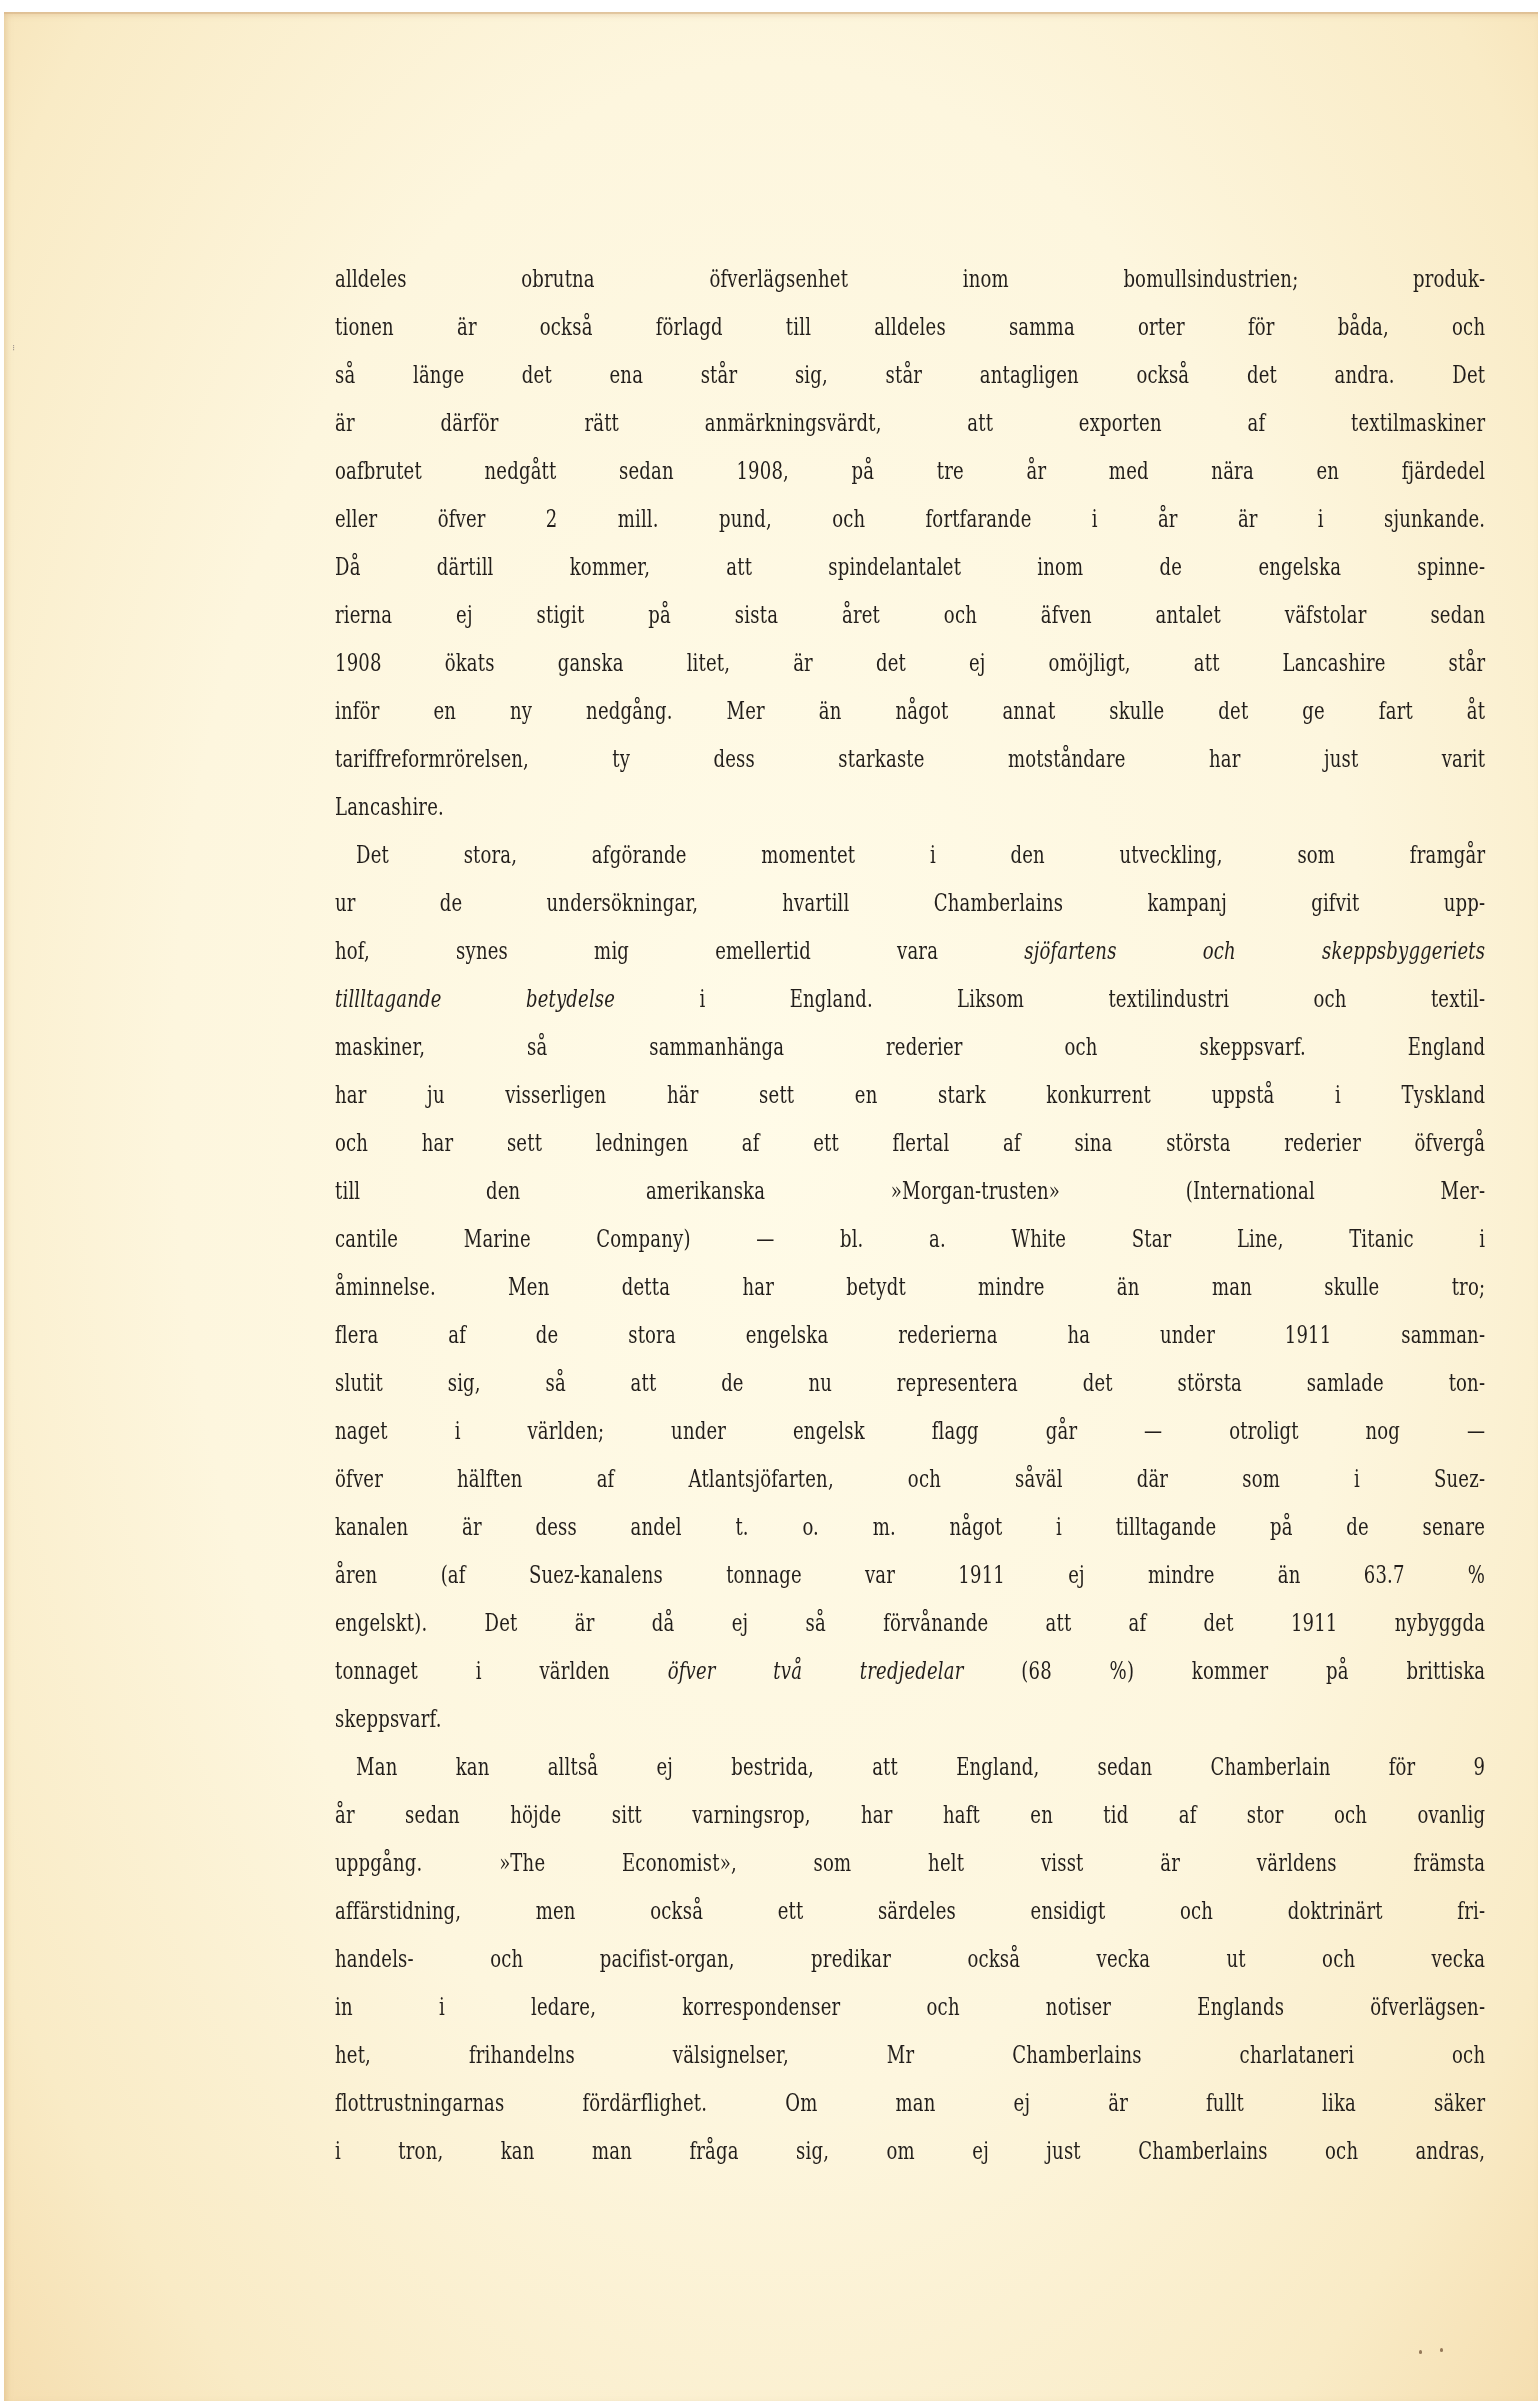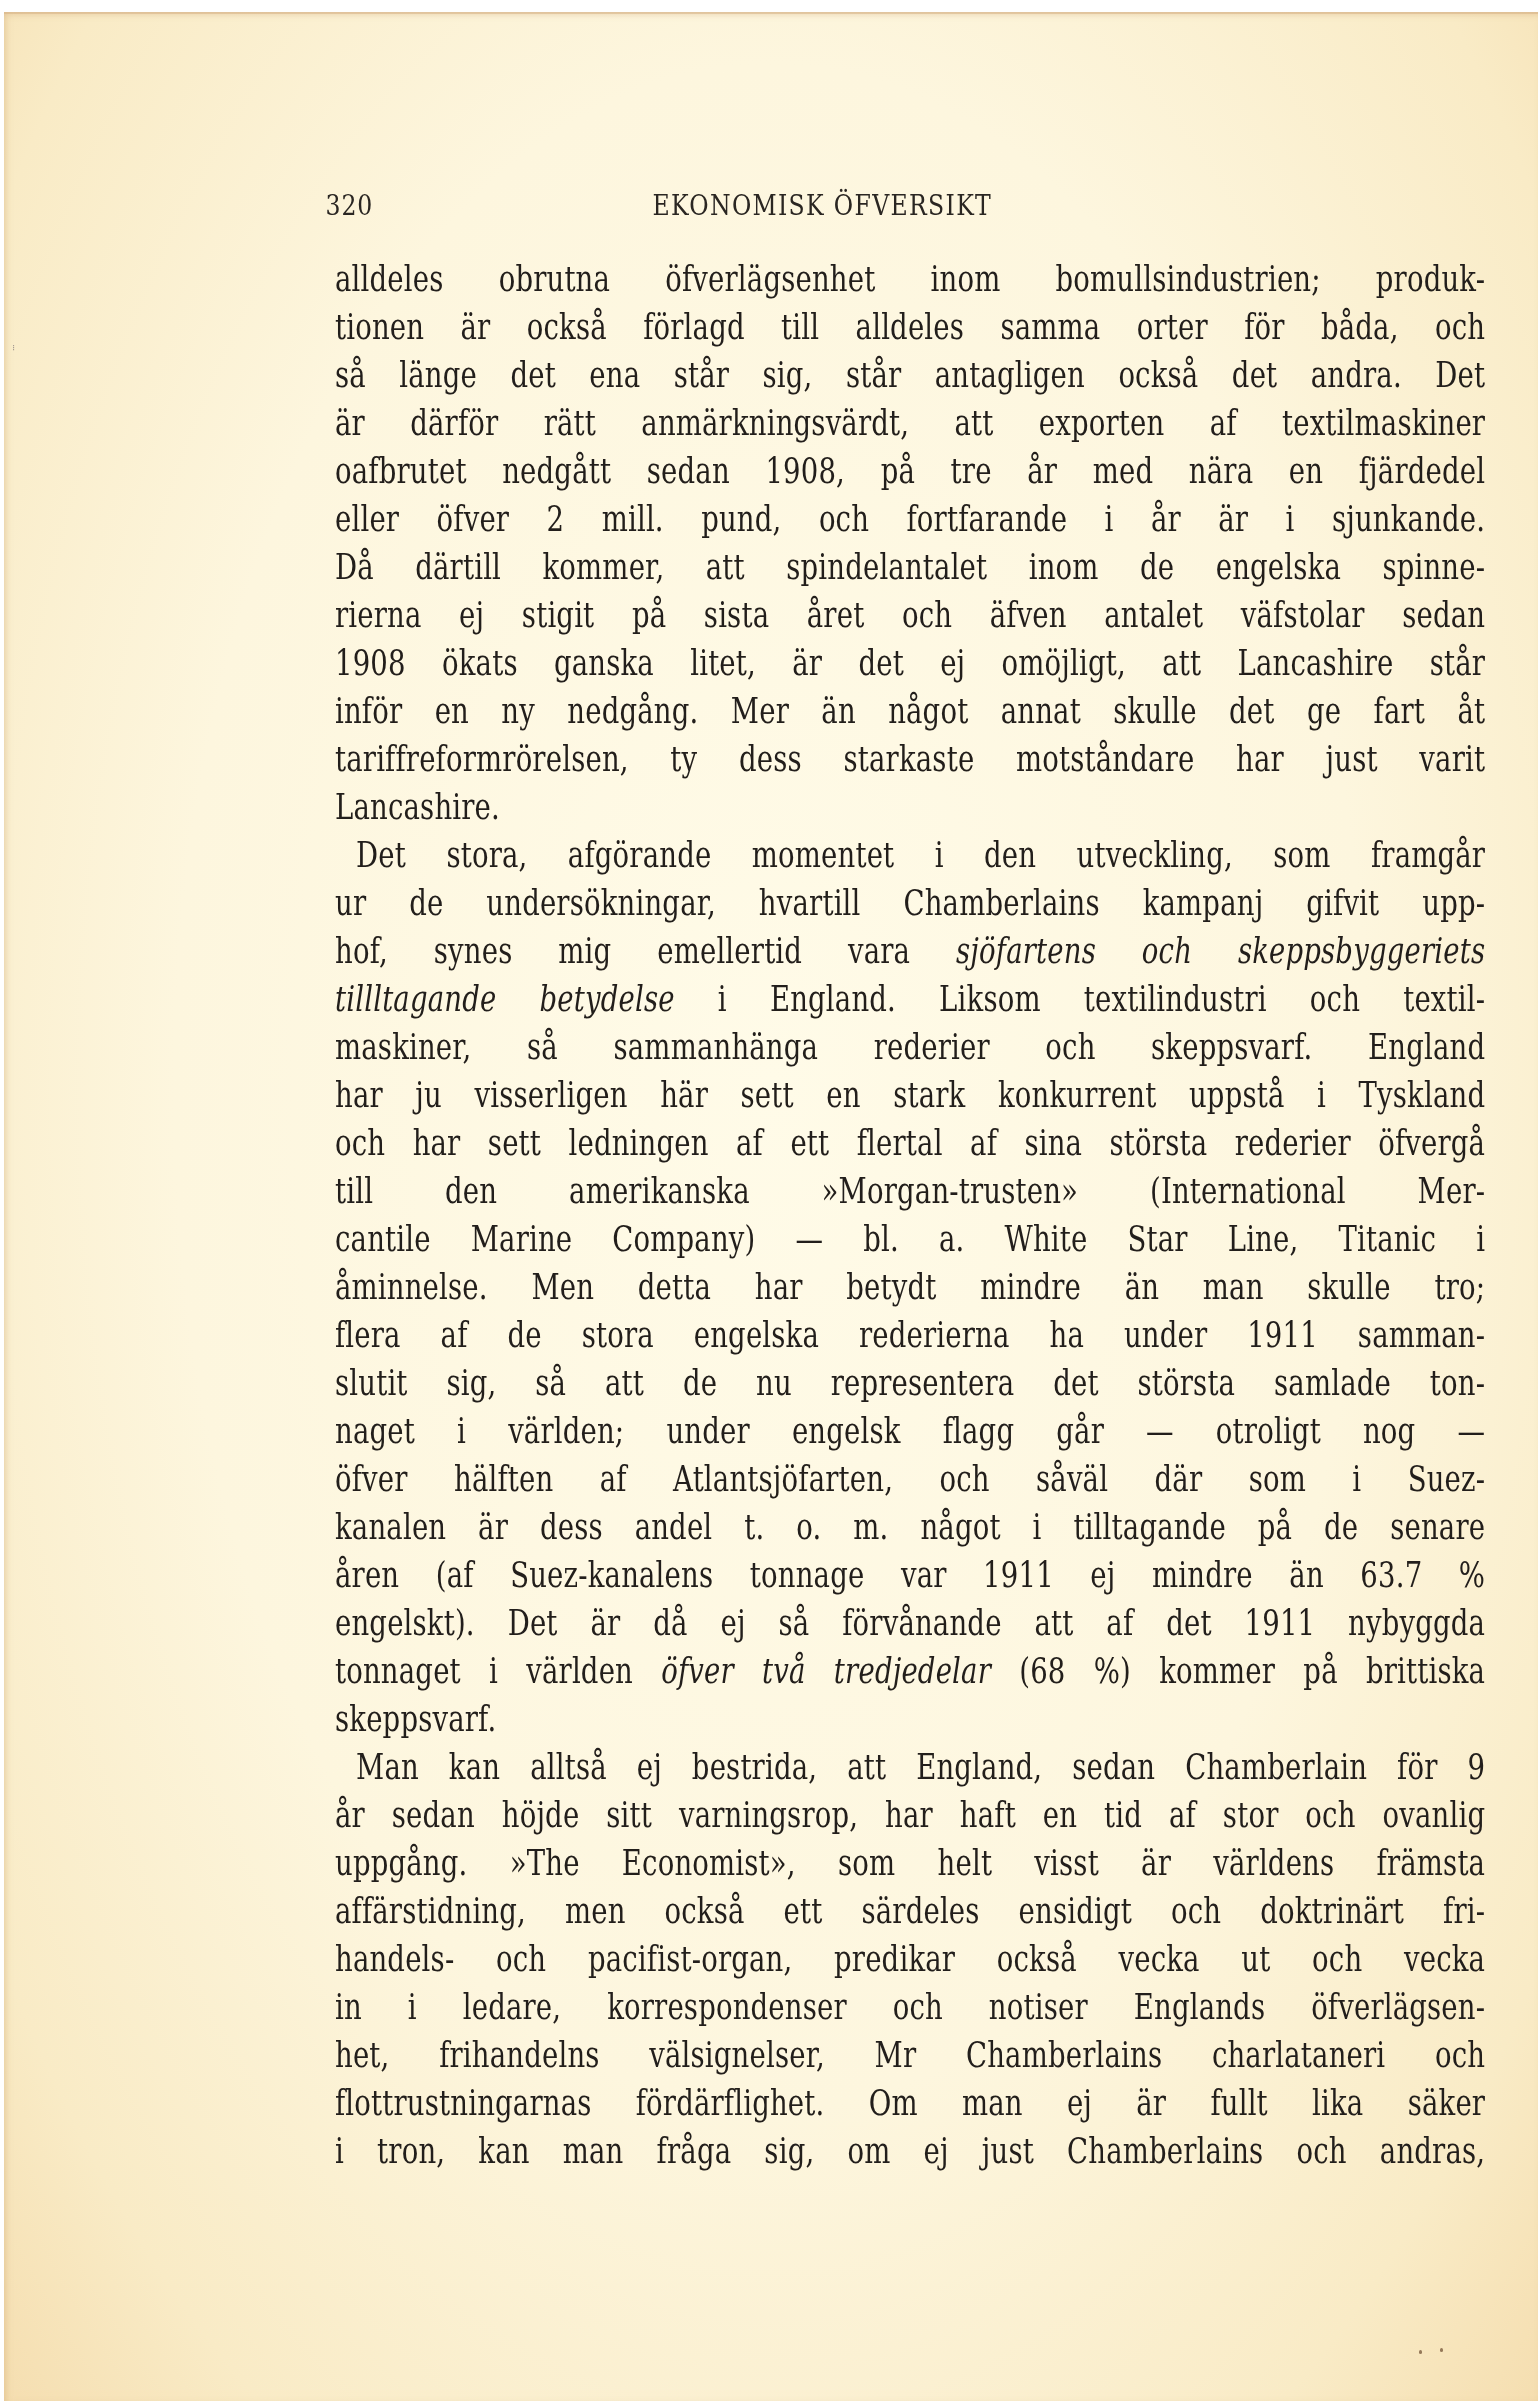--- a/index.html
+++ b/index.html
@@ -56,21 +56,21 @@
       letter-spacing: 1.3px;
       transform: scaleY(1.2);
       transform-origin: left top;
     }
     .body-text {
       position: absolute;
       left: 331px;
       top: 243px;
       width: 1150px;
       font-family: "DejaVu Serif", "Liberation Serif", serif;
-      font-size: 32px;
+      font-size: 21px;
       line-height: 48px;
       color: #221e1b;
       text-align: justify;
       letter-spacing: 0.2px;
     }
     .line {
       display: block;
       text-align: justify;
       text-align-last: justify;
       white-space: nowrap;
@@ -105,24 +105,20 @@
       background: #6b4a2e;
       opacity: 0.7;
     }
   </style>
 </head>
 <body>
 
 <div class="page">
   <div class="margin-mark">⁝</div>
 
-  <div class="running-head">
-    <span class="page-number">320</span>
-    <span class="running-title">EKONOMISK ÖFVERSIKT</span>
-  </div>
 
   <div class="body-text" id="body-text">
       <div class="line"><span class="seg">alldeles obrutna öfverlägsenhet inom bomullsindustrien; produk-</span></div>
       <div class="line"><span class="seg">tionen är också förlagd till alldeles samma orter för båda, och</span></div>
       <div class="line"><span class="seg">så länge det ena står sig, står antagligen också det andra. Det</span></div>
       <div class="line"><span class="seg">är därför rätt anmärkningsvärdt, att exporten af textilmaskiner</span></div>
       <div class="line"><span class="seg">oafbrutet nedgått sedan 1908, på tre år med nära en fjärdedel</span></div>
       <div class="line"><span class="seg">eller öfver 2 mill. pund, och fortfarande i år är i sjunkande.</span></div>
       <div class="line"><span class="seg">Då därtill kommer, att spindelantalet inom de engelska spinne-</span></div>
       <div class="line"><span class="seg">rierna ej stigit på sista året och äfven antalet väfstolar sedan</span></div>

